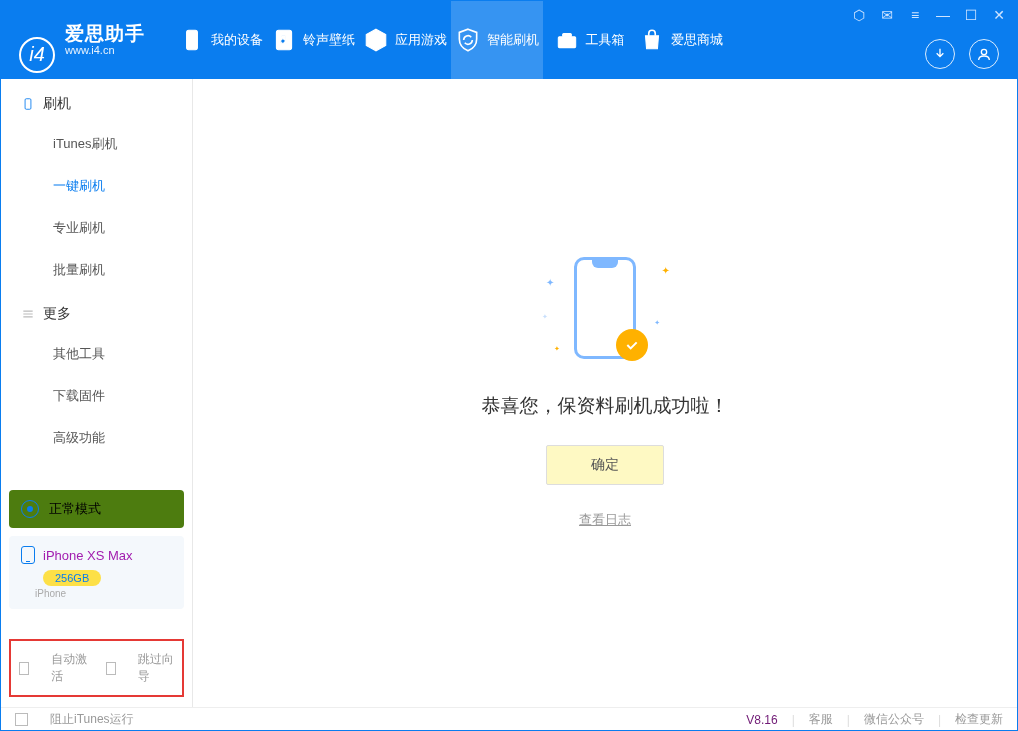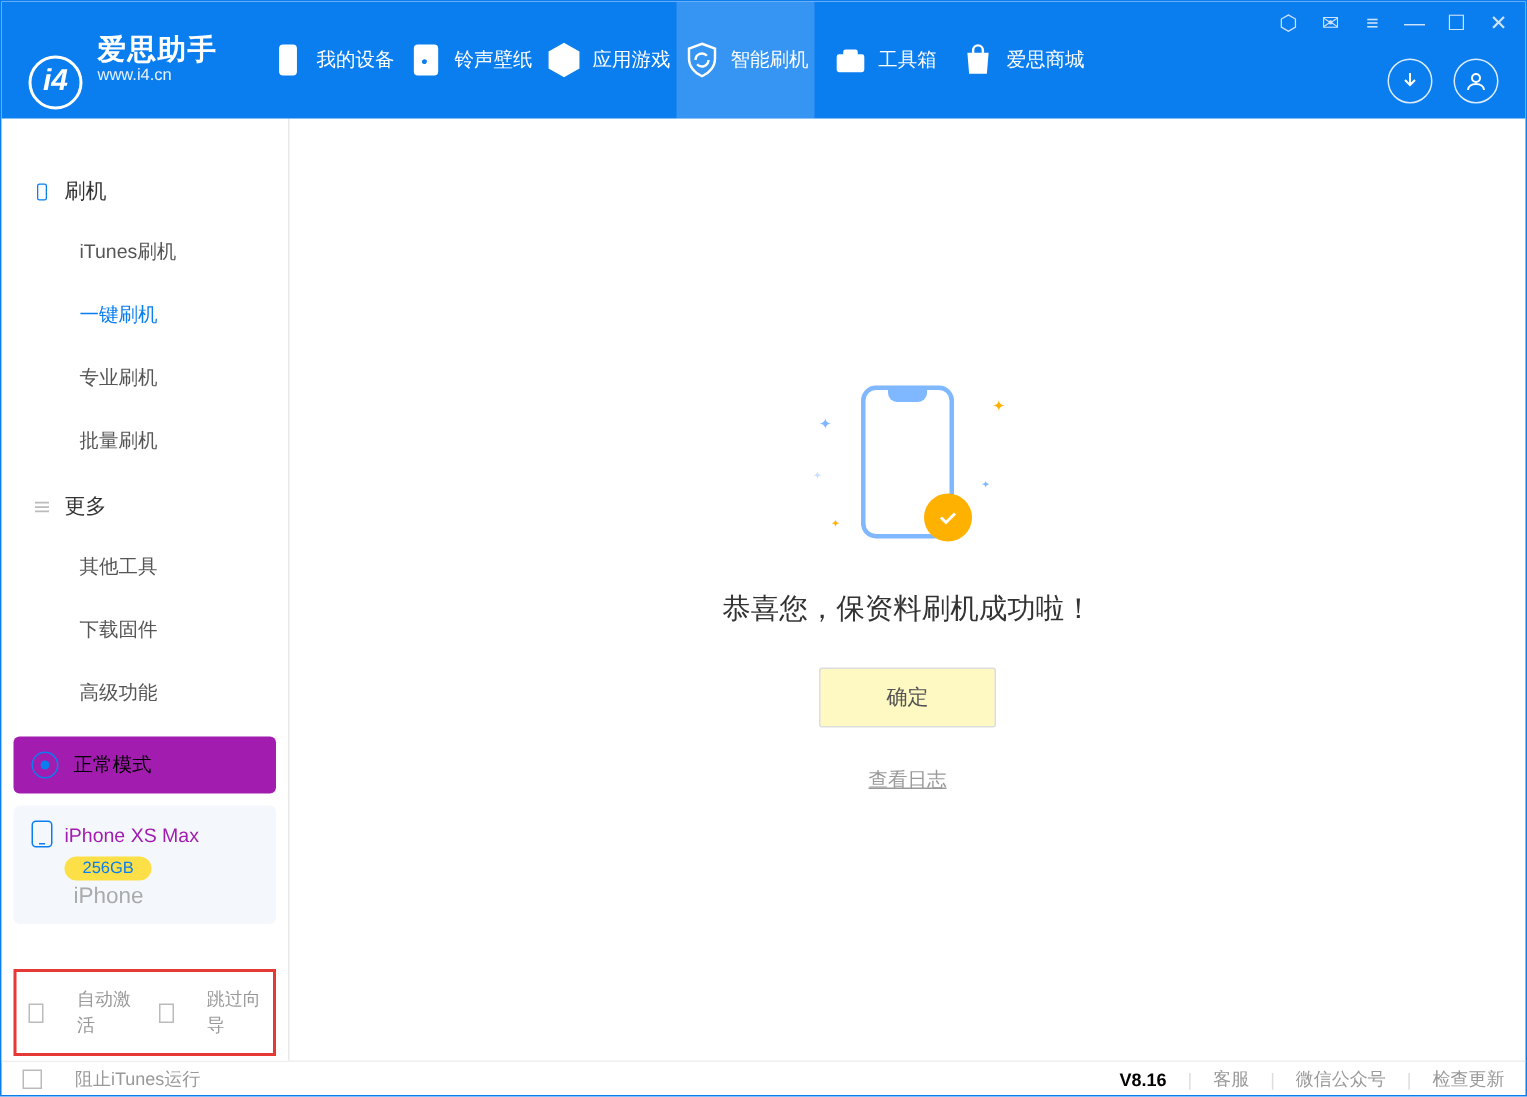--- a/index.html
+++ b/index.html
@@ -1,56 +1,56 @@
 <!DOCTYPE html>
 <html><head>
 <meta charset="utf-8">
 <style>
 * { margin: 0; padding: 0; box-sizing: border-box; font-family: "Microsoft YaHei", -apple-system, sans-serif; }
 body { background: #fff; width: 1018px; height: 731px; overflow: hidden; border: 1px solid #0a7def; }
 
 
 .header { height: 78px; background: linear-gradient(to bottom, #0a7def, #0a7def); display: flex; align-items: center; position: relative; }
 .logo-area { display: flex; align-items: center; padding: 0 18px; gap: 10px; }
-.logo-circle { width: 36px; height: 36px; border: 2.5px solid #fff; border-radius: 50%; display: flex; align-items: center; justify-content: center; color: #fff; font-weight: bold; font-size: 20px; font-style: italic; margin-top: 29px; }
+.logo-circle { width: 36px; height: 36px; border: 2.5px solid #fff; border-radius: 50%; display: flex; align-items: center; justify-content: center; color: #fff; font-weight: normal; font-size: 20px; font-style: italic; margin-top: 29px; }
 .logo-text { color: #fff; line-height: 1.1; }
 .logo-title { font-size: 19px; font-weight: bold; letter-spacing: 1px; }
 .logo-sub { font-size: 11px; opacity: 0.9; }
 
 .nav-tabs { display: flex; height: 100%; margin-left: 12px; }
 .nav-tab { width: 92px; height: 100%; display: flex; align-items: center; justify-content: center; gap: 6px; color: #fff; font-size: 13px; cursor: pointer; }
 .nav-tab.active { background: rgba(255,255,255,0.18); }
 .nav-icon { width: 26px; height: 26px; display: flex; align-items: center; justify-content: center; }
 .nav-icon svg { width: 26px; height: 26px; fill: #fff; stroke: #fff; }
 
 .window-controls-top { position: absolute; top: 6px; right: 10px; display: flex; gap: 12px; }
 .window-controls-top span { color: #cfe4ff; font-size: 14px; cursor: pointer; width: 16px; text-align: center; }
 
 .header-actions { position: absolute; right: 18px; bottom: 10px; display: flex; gap: 14px; }
 .header-actions .circ { width: 30px; height: 30px; border: 1.5px solid rgba(255,255,255,0.85); border-radius: 50%; display: flex; align-items: center; justify-content: center; cursor: pointer; }
 .header-actions svg { width: 16px; height: 16px; stroke: #fff; fill: none; stroke-width: 2; }
 
 
 .body { display: flex; height: 628px; }
 .sidebar { width: 192px; border-right: 1px solid #e8e8e8; background: #fff; display: flex; flex-direction: column; }
-.side-nav { flex: 1; padding-top: 26px; }
+.side-nav { flex: 1; padding-top: 2px; }
 .side-group { padding: 14px 20px 10px; display: flex; align-items: center; gap: 8px; color: #333; font-size: 14px; font-weight: 500; }
 .side-group svg { width: 14px; height: 14px; }
 .side-item { padding: 12px 20px 12px 52px; font-size: 13px; color: #555; cursor: pointer; }
 .side-item.active { color: #0a7def; }
 
-.device-panel { margin: 8px; background: #a21caf; border-radius: 4px; padding: 10px 12px; font-size: 13px; display: flex; align-items: center; gap: 10px; }
+.device-panel { margin: 8px; background: #4d7c0f; border-radius: 4px; padding: 10px 12px; font-size: 13px; display: flex; align-items: center; gap: 10px; }
 .device-panel .dot-icon { width: 18px; height: 18px; border: 1.5px solid #0a7def; border-radius: 50%; display: flex; align-items: center; justify-content: center; }
 .device-panel .dot-icon::before { content: ""; width: 6px; height: 6px; background: #0a7def; border-radius: 50%; }
 .device-card { margin: 0 8px 8px; background: #f4f8fc; border-radius: 4px; padding: 10px 12px; }
 .device-card .row1 { display: flex; align-items: center; gap: 8px; font-size: 13px; font-weight: normal; color: #a21caf; }
 .device-card .phone-icon { width: 14px; height: 18px; border: 1.5px solid #0a7def; border-radius: 3px; position: relative; }
 .device-card .phone-icon::after { content: ""; position: absolute; bottom: 1px; left: 50%; transform: translateX(-50%); width: 4px; height: 1.5px; background: #0a7def; }
 .storage-badge { display: inline-block; margin: 6px 0 2px 22px; padding: 2px 12px; background: #fde047; color: #0a7def; border-radius: 10px; font-size: 11px; }
-.device-sub { margin-left: 28px; color: #aaa; font-size: 15px; }
+.device-sub { margin-left: 14px; color: #aaa; font-size: 10px; }
 
 .highlight-box { margin: 22px 8px 10px; border: 2px solid #e53935; padding: 10px 8px; display: flex; gap: 18px; align-items: center; }
 .chk { display: flex; align-items: center; gap: 22px; font-size: 12px; color: #999; cursor: pointer; }
 .chk .box { width: 13px; height: 13px; border: 1px solid #bbb; background: #fff; }
 
 .main { flex: 1; display: flex; flex-direction: column; align-items: center; justify-content: center; gap: 26px; }
 .phone-illus { position: relative; width: 130px; height: 110px; }
 .phone-frame { position: absolute; left: 50%; top: 0; transform: translateX(-50%); width: 62px; height: 102px; border: 3px solid #7fb8ff; border-radius: 10px; background: #fff; }
 .phone-frame::before { content: ""; position: absolute; top: 0; left: 50%; transform: translateX(-50%); width: 26px; height: 8px; background: #7fb8ff; border-radius: 0 0 6px 6px; }
 .check-badge { position: absolute; right: 22px; bottom: 6px; width: 32px; height: 32px; background: #ffb100; border-radius: 50%; display: flex; align-items: center; justify-content: center; }
@@ -65,21 +65,21 @@
 .success-msg { font-size: 19px; color: #333; font-weight: 500; }
 .ok-btn { padding: 10px 44px; border: 1px solid #ddd; background: #fef9c3; font-size: 14px; color: #555; cursor: pointer; border-radius: 2px; }
 .log-link { font-size: 13px; color: #999; text-decoration: underline; cursor: pointer; }
 
 
 .footer { height: 24px; border-top: 1px solid #eee; display: flex; align-items: center; padding: 0 14px; font-size: 12px; color: #999; }
 .footer .chk { color: #999; }
 .footer-right { margin-left: auto; display: flex; align-items: center; gap: 14px; }
 .footer-right .sep { color: #ddd; }
 .footer-right a { color: #999; cursor: pointer; }
-.version { color: #000000; font-weight: bold; }
+.version { color: #701a75; }
 </style>
 </head>
 <body>
 
 <div class="header">
   <div class="logo-area">
     <div class="logo-circle">i4</div>
     <div class="logo-text">
       <div class="logo-title">爱思助手</div>
       <div class="logo-sub">www.i4.cn</div>

